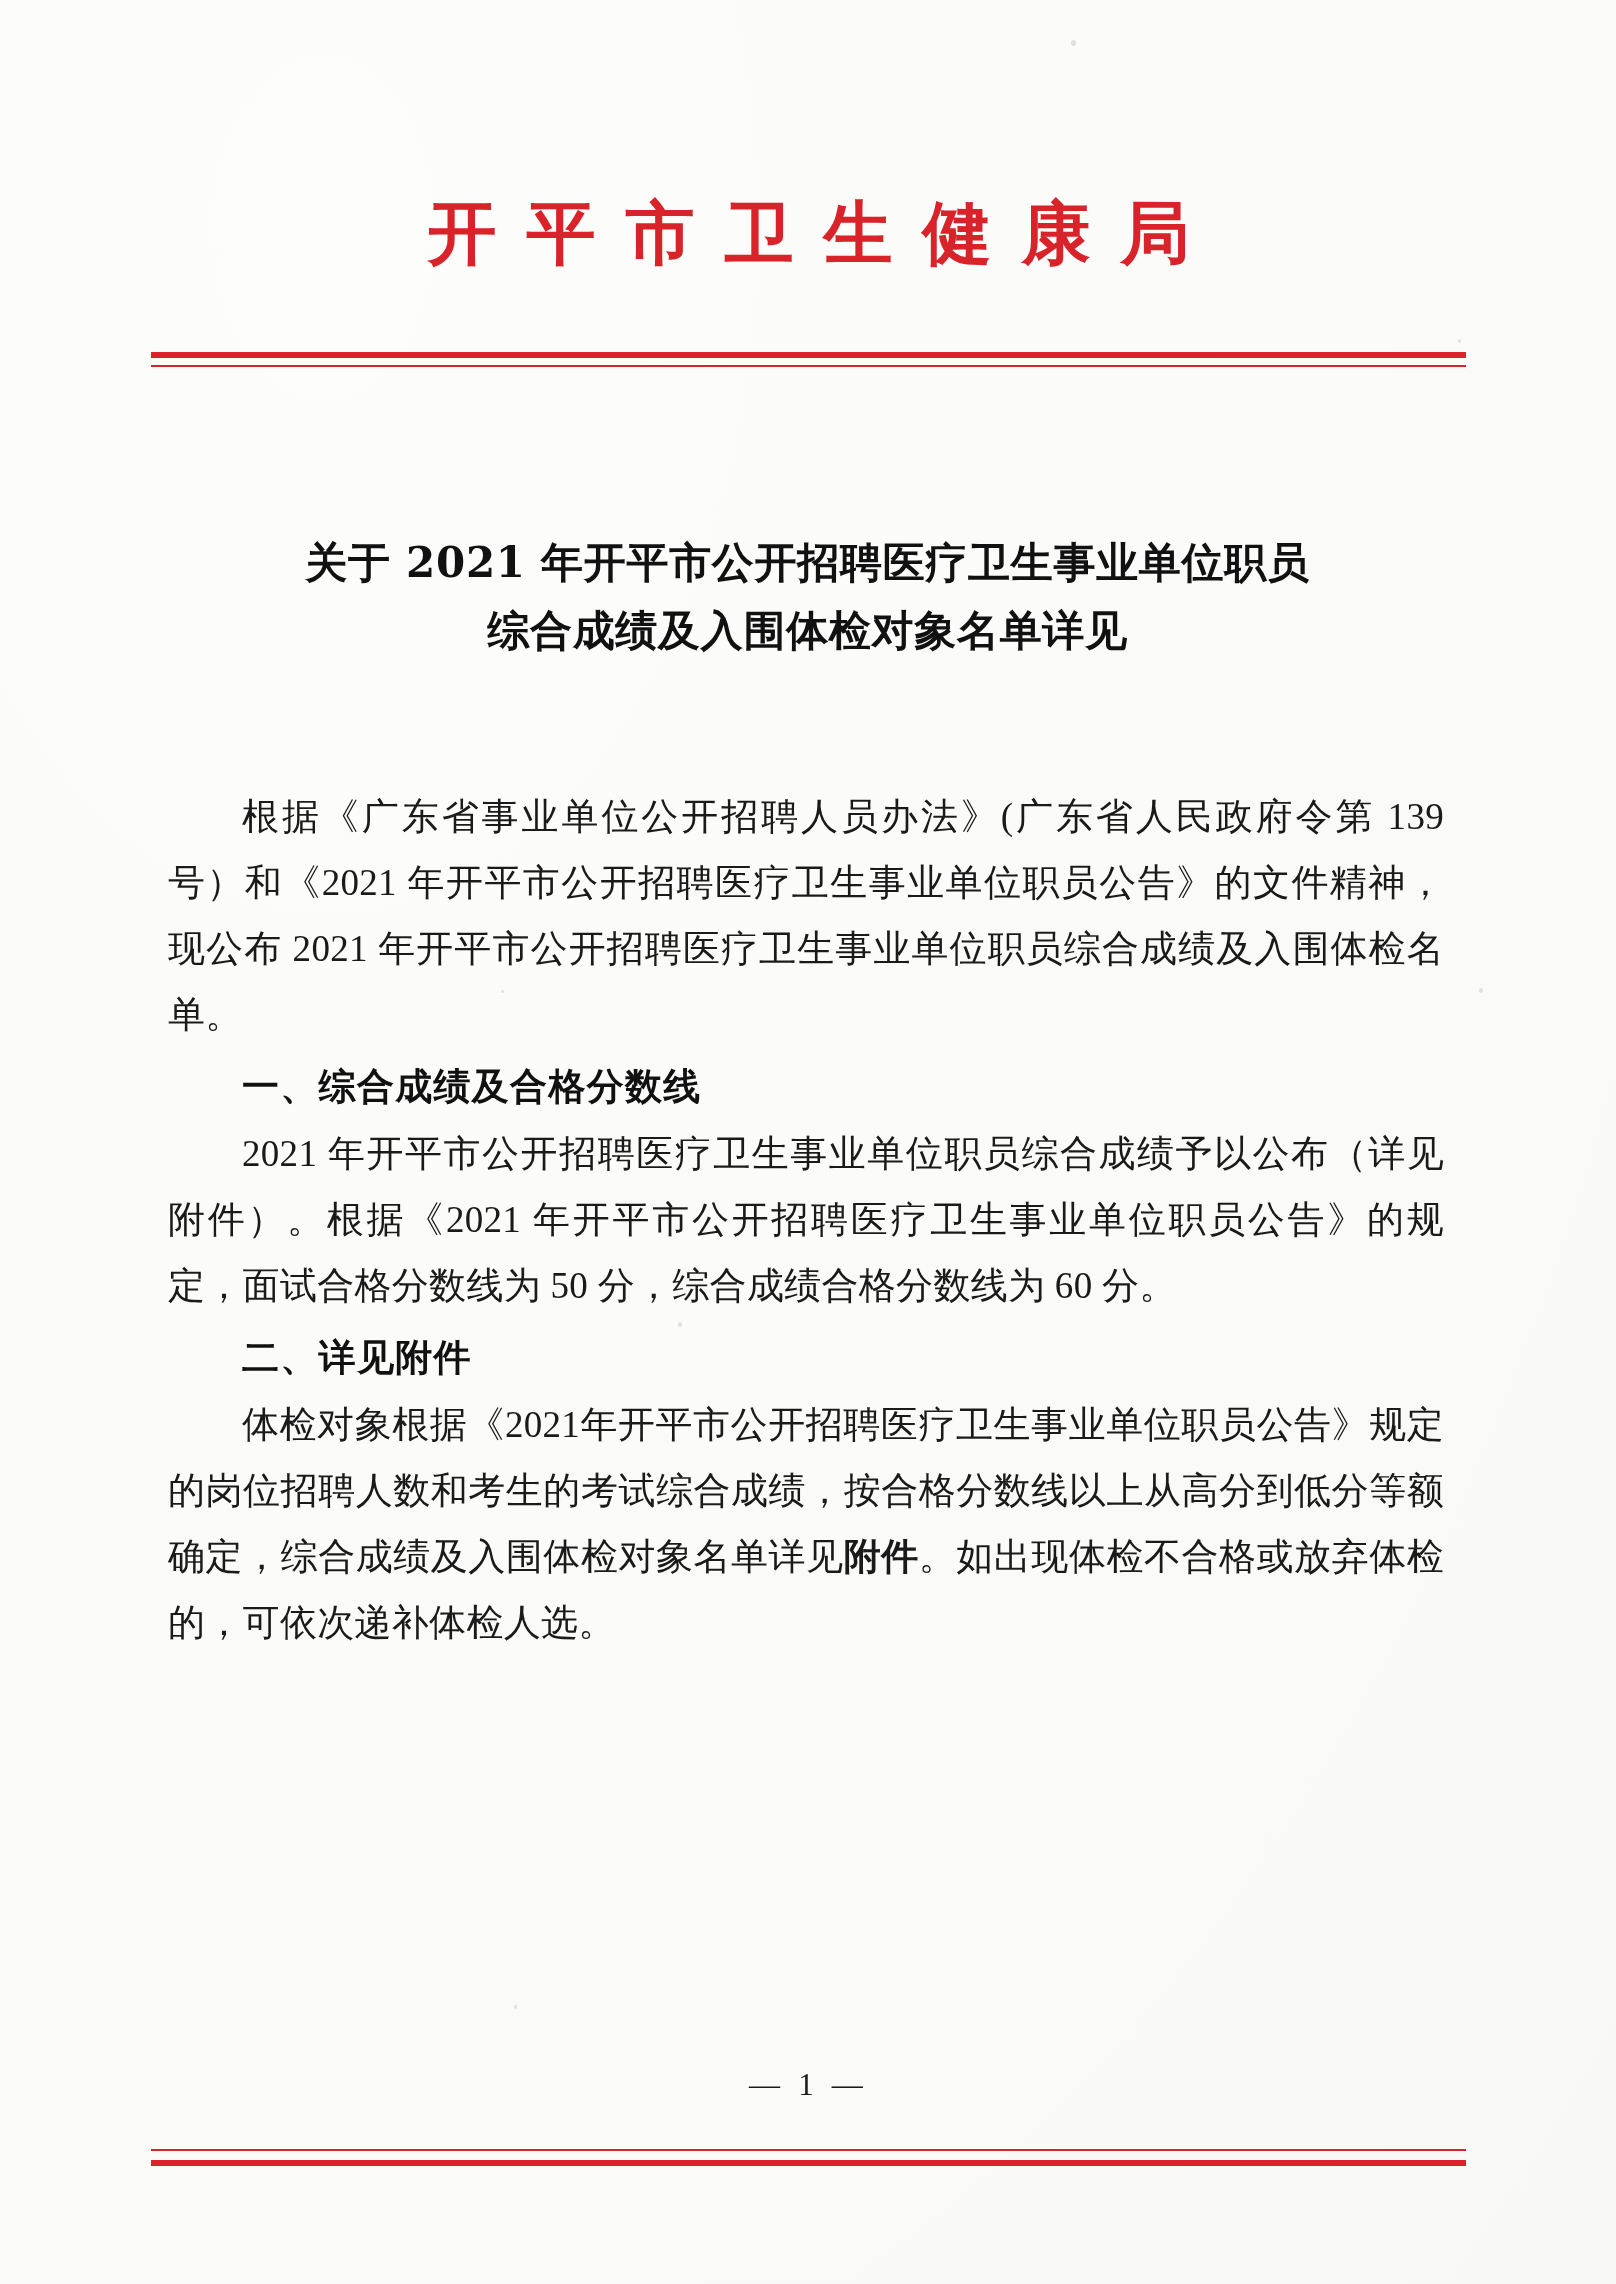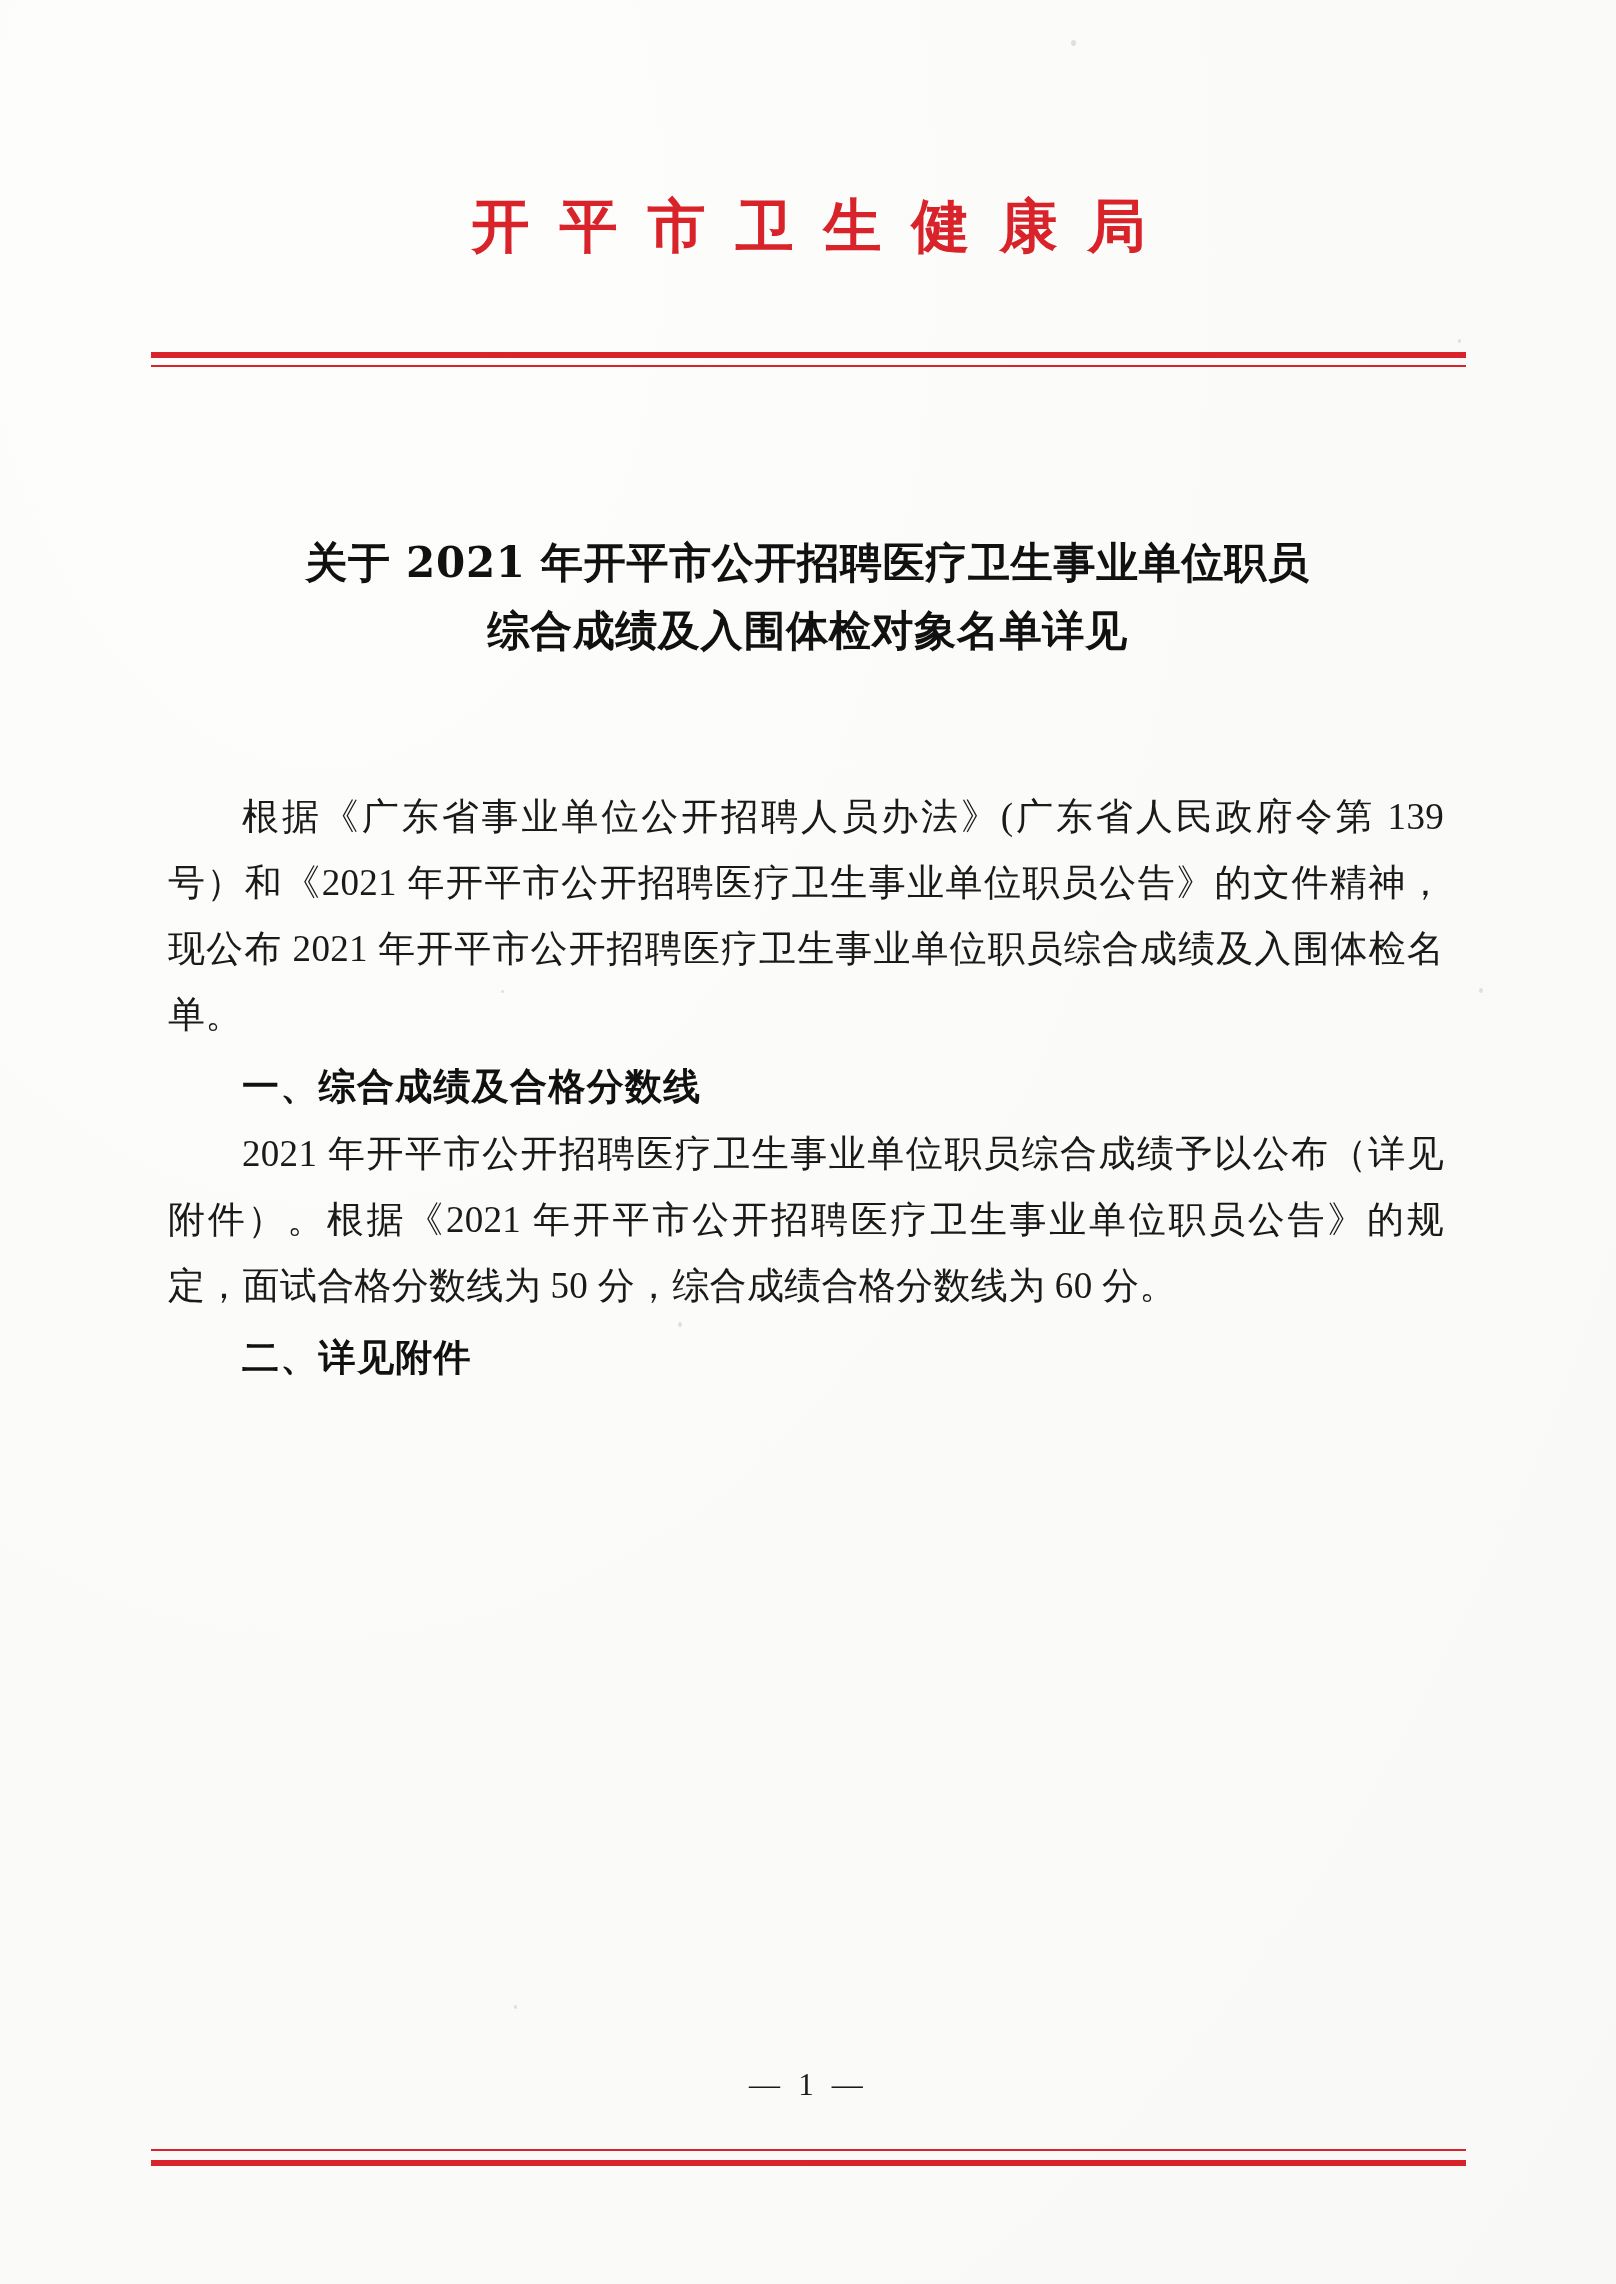--- a/index.html
+++ b/index.html
@@ -35,21 +35,21 @@
   .letterhead {
     position: absolute;
     top: 195px;
     left: 0;
     width: 100%;
     text-align: center;
   }
   .letterhead-title {
     font-family: "DejaVu Serif", "Liberation Serif", serif;
     font-weight: 700;
-    font-size: 58px;
+    font-size: 69px;
     letter-spacing: 30px;
     text-indent: 30px;
     color: #d8232a;
     line-height: 1.1;
     white-space: nowrap;
   }
 
   .rule-thick {
     position: absolute;
     left: 151px;
@@ -149,20 +149,21 @@
     <span class="line">综合成绩及入围体检对象名单详见</span>
   </div>
 
   <div class="body-block">
     <p class="para">根据《广东省事业单位公开招聘人员办法》(广东省人民政府令第 139 号）和《2021 年开平市公开招聘医疗卫生事业单位职员公告》的文件精神，现公布 2021 年开平市公开招聘医疗卫生事业单位职员综合成绩及入围体检名单。</p>
 
     <p class="heading">一、综合成绩及合格分数线</p>
     <p class="para">2021 年开平市公开招聘医疗卫生事业单位职员综合成绩予以公布（详见附件）。根据《2021 年开平市公开招聘医疗卫生事业单位职员公告》的规定，面试合格分数线为 50 分，综合成绩合格分数线为 60 分。</p>
 
     <p class="heading">二、详见附件</p>
+    <p class="para"><span>体检对象根据《2021年开平市公开招聘医疗卫生事业单位职员公告》规定的岗位招聘人数和考生的考试综合成绩，按合格分数线以上从高分到低分等额确定，综合成绩及入围体检对象名单详见</span><span class="b">附件</span><span>。如出现体检不合格或放弃体检的，可依次递补体检人选。</span></p>
   </div>
 
   <div class="page-number">— 1 —</div>
   <div class="rule-thin footer-rule-1"></div>
   <div class="rule-thick footer-rule-2"></div>
 
 </div>
 
 
 </body></html>

